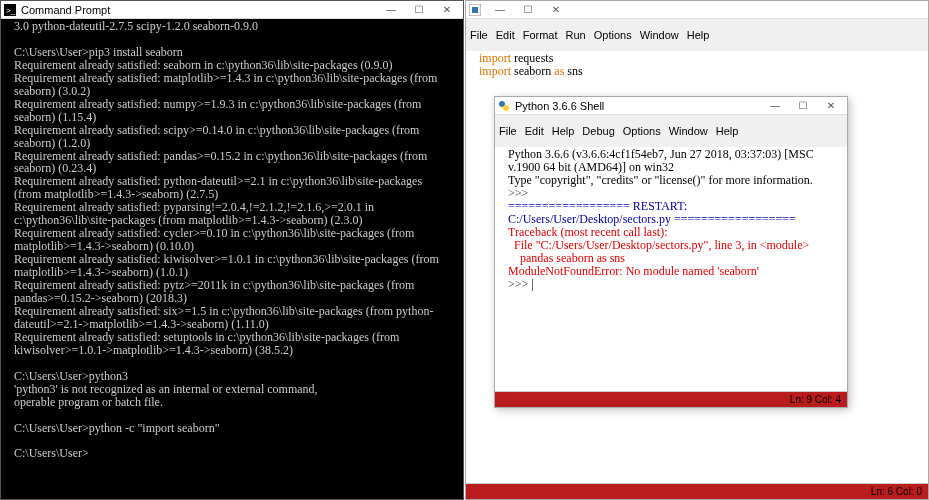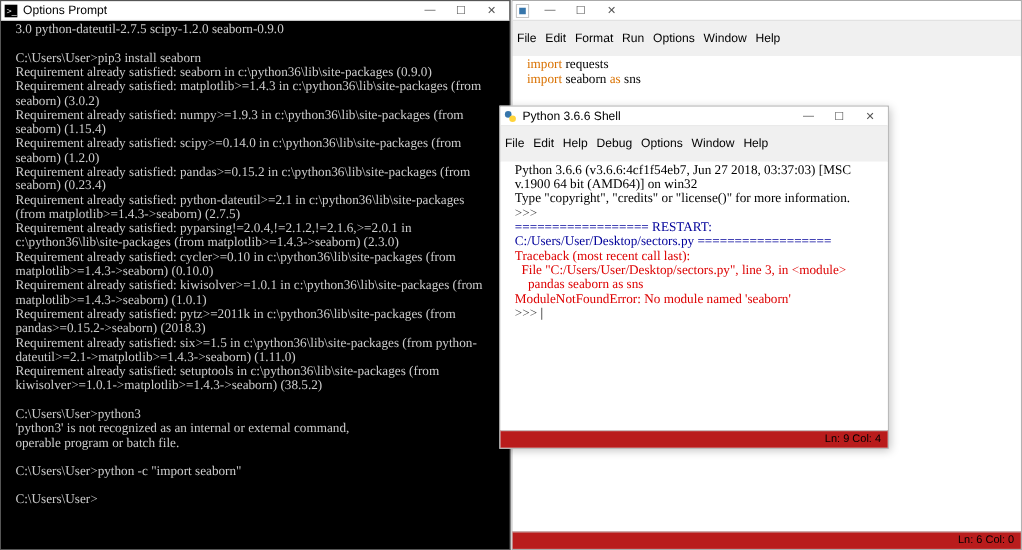--- a/index.html
+++ b/index.html
@@ -21,40 +21,40 @@
 #cmd .titlebar { background:#fff; color:#000; }
 #cmd .content { background:#000; }
 #cmd pre { color:#ccc; }
 
 
 #editor { left:465px; top:0; width:464px; height:500px; }
 #editor .content { background:#fff; }
 .kw { color:#d97100; }
 
 
-#shell { left:454px; top:96px; width:354px; height:312px; z-index:10; box-shadow:2px 2px 8px rgba(0,0,0,0.25);justify-content:space-between; }
+#shell { left:494px; top:96px; width:354px; height:312px; z-index:10; box-shadow:2px 2px 8px rgba(0,0,0,0.25);justify-content:space-between; }
 #shell .content { background:#fff; }
 .err { color:#d00; }
 .blue { color:#00009a; }
 .prompt { color:#333; }
 
 svg { display:block; }
 </style>
 </head>
 <body>
 
 <div id="cmd" class="window">
   <div class="titlebar">
     <span class="icon">
       <svg width="12" height="12" viewBox="0 0 12 12">
           <rect width="12" height="12" fill="#000"></rect>
           <text x="2" y="9" font-size="8" fill="#fff">&gt;_</text>
         </svg>
     </span>
-    <span class="title">Options Prompt</span>
+    <span class="title">Command Prompt</span>
     <div class="btns">
       <div class="btn">—</div>
       <div class="btn">☐</div>
       <div class="btn close">✕</div>
     </div>
   </div>
   <div class="content">
     <pre>3.0 python-dateutil-2.7.5 scipy-1.2.0 seaborn-0.9.0
 
 C:\Users\User&gt;pip3 install seaborn

